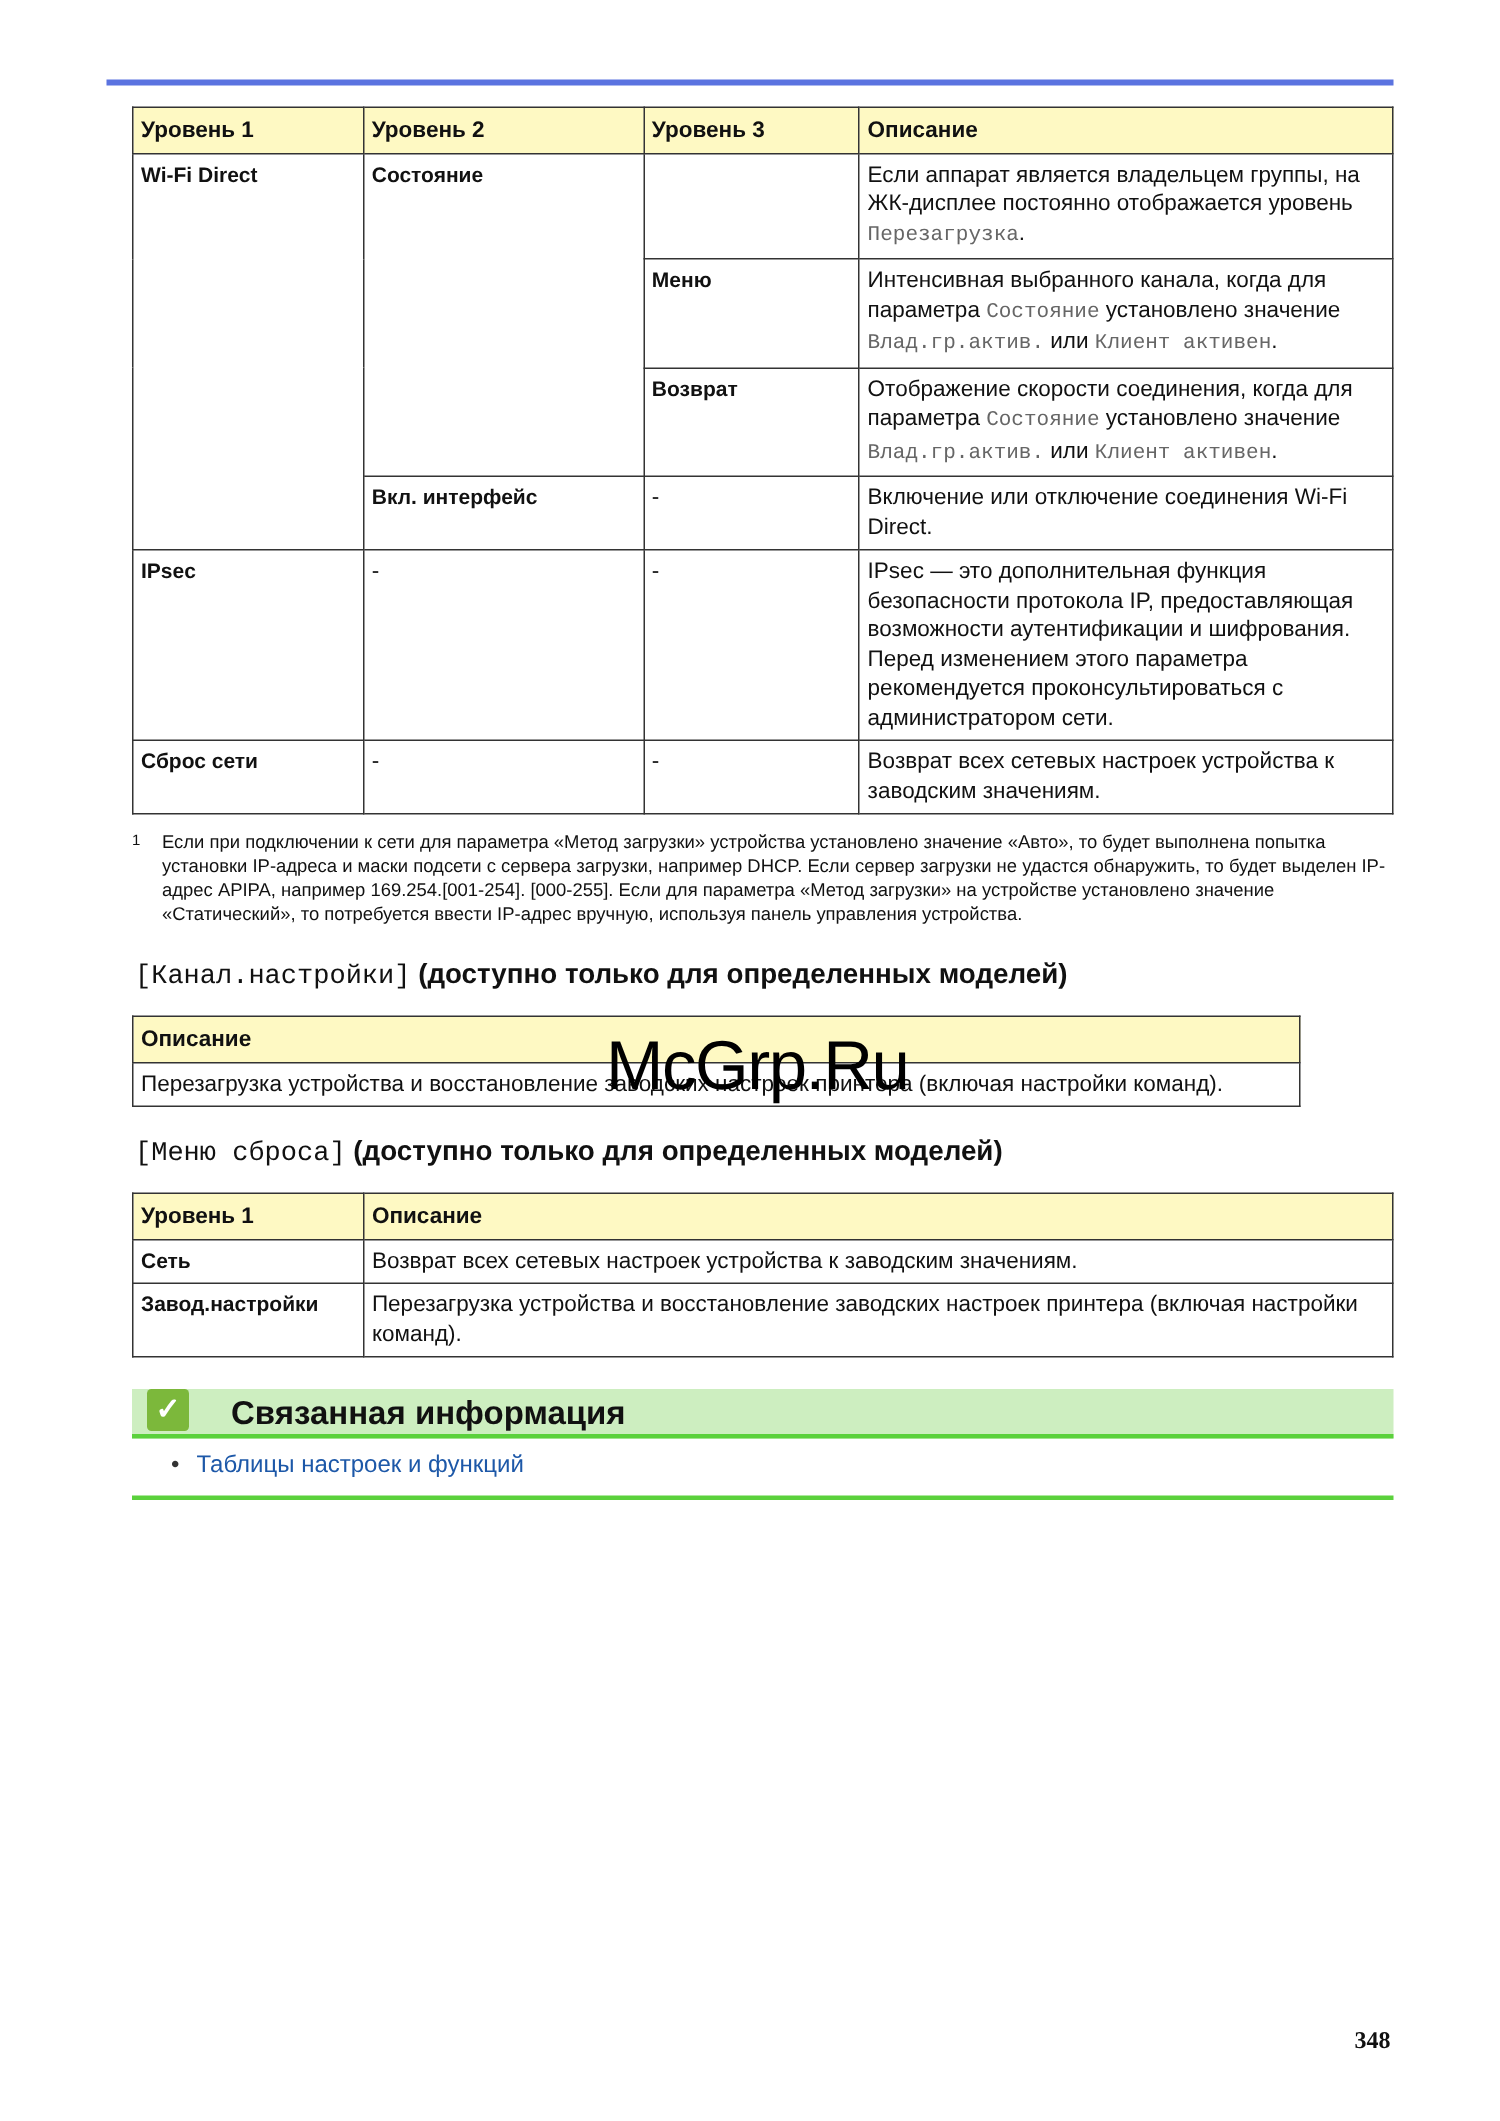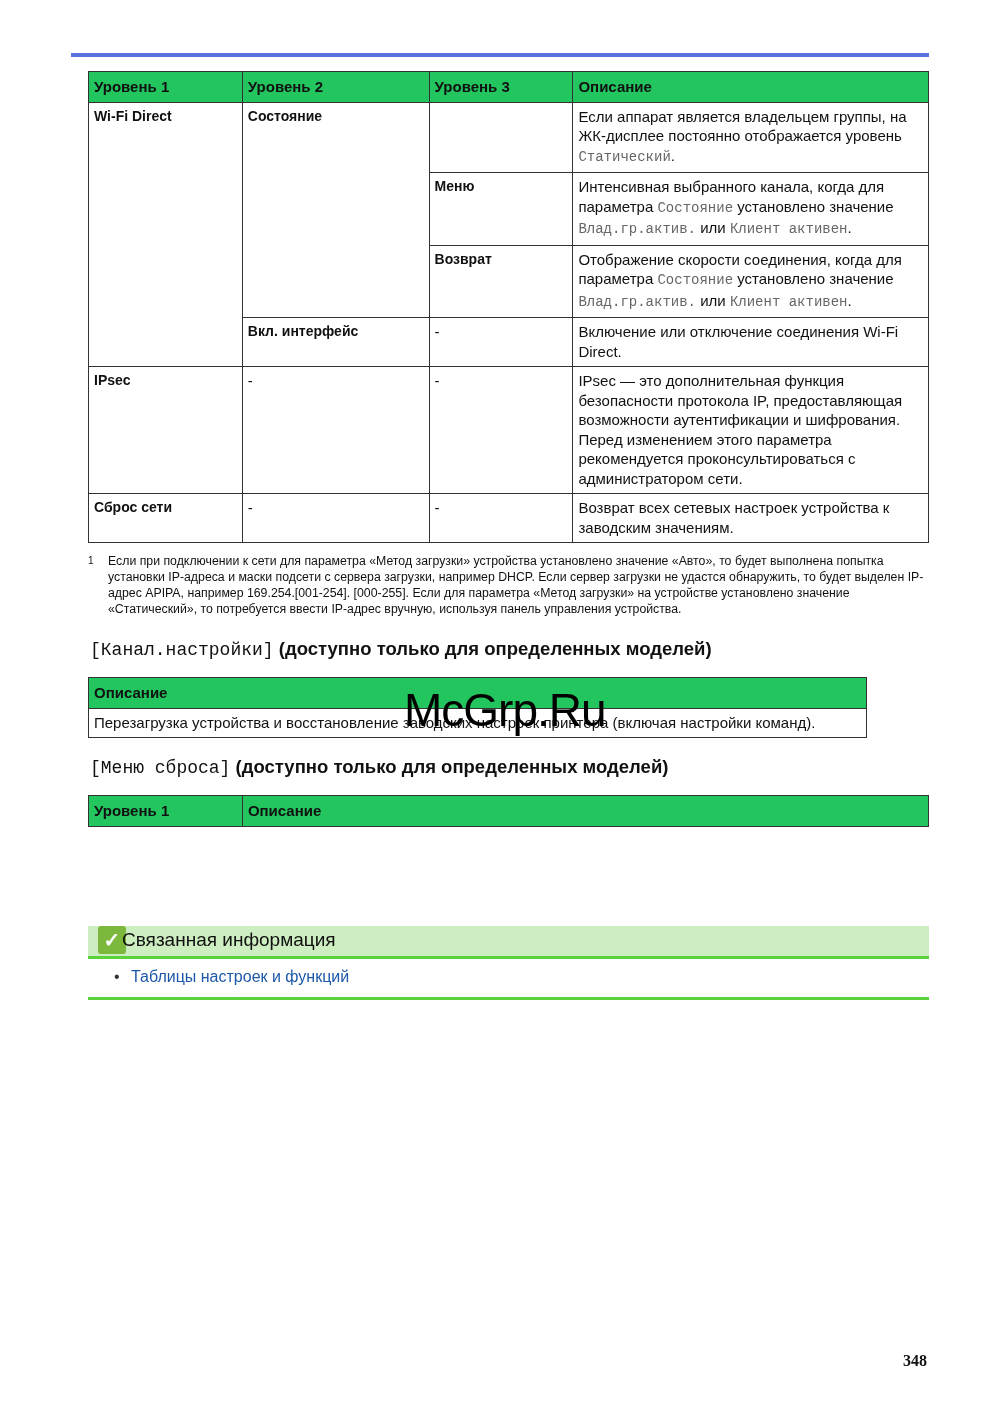--- a/index.html
+++ b/index.html
@@ -1,35 +1,35 @@
 <!DOCTYPE html>
 <html><head>
 <meta charset="utf-8">
 <style>
   html, body { margin: 0; padding: 0; background: #ffffff; }
   body { width: 1000px; height: 1414px; position: relative; font-family: "Liberation Sans", sans-serif; color: #111; }
   .topbar { position: absolute; left: 71px; top: 53px; width: 858px; height: 4px; background: #5b73e0; }
   table { border-collapse: collapse; position: absolute; }
   td, th { border: 1px solid #333; vertical-align: top; font-size: 15px; line-height: 19.5px; padding: 4px 5px 5px 5px; text-align: left; }
-  th { background: #22c55e; font-weight: bold; padding: 5px 5px 5px 5px; }
+  th { background: #fef9c3; font-weight: bold; padding: 5px 5px 5px 5px; }
   .mono { font-family: Liberation Sans, sans-serif; font-weight: bold; font-size: 14px; }
   .mono-gray { font-family: "Liberation Mono", monospace; color: #666; font-size: 14px; }
   #t1 { left: 88px; top: 71px; width: 841px; }
   #t2 { left: 88px; top: 677px; width: 779px; }
   #t3 { left: 88px; top: 795px; width: 841px; }
   .footnote { position: absolute; left: 88px; top: 553px; width: 850px; font-size: 12.3px; line-height: 16px; }
   .footnote .num { position: absolute; left: 0; top: 0; font-size: 10px; }
   .footnote .txt { margin-left: 20px; display: block; }
   .section-h { position: absolute; left: 90px; font-size: 18.5px; font-weight: bold; }
   .section-h .code { font-family: "Liberation Mono", monospace; font-weight: normal; font-size: 18px; }
   #h1 { top: 638px; }
   #h2 { top: 756px; }
   .related { position: absolute; left: 88px; top: 926px; width: 841px; height: 30px; background: #cdeec0; border-bottom: 3px solid #5bd13c; }
   .related .chk { position: absolute; left: 10px; top: 0; width: 28px; height: 28px; background: #7cb83b; border-radius: 3px; color: #fff; font-size: 20px; line-height: 28px; text-align: center; font-weight: bold; }
-  .related .title { position: absolute; left: 34px; top: 3px; font-size: 19px; font-weight: normal; }
+  .related .title { position: absolute; left: 66px; top: 3px; font-size: 22px; font-weight: bold; }
   .rel-list { position: absolute; left: 115px; top: 968px; font-size: 16px; }
   .rel-list .bullet { position: absolute; left: -1px; top: 0; color: #333; }
   .rel-list a { margin-left: 16px; color: #1d58a8; text-decoration: none; }
   .bottom-line { position: absolute; left: 88px; top: 997px; width: 841px; height: 3px; background: #5bd13c; }
   .watermark { position: absolute; left: 404px; top: 683px; font-size: 46px; color: #000000; font-family: "Liberation Sans", sans-serif; letter-spacing: -1px; }
   .page-num { position: absolute; left: 903px; top: 1352px; font-family: "Liberation Serif", serif; font-weight: bold; font-size: 16px; }
 </style>
 </head>
 <body>
 
@@ -46,21 +46,21 @@
       <tr>
     <th>Уровень 1</th>
     <th>Уровень 2</th>
     <th>Уровень 3</th>
     <th>Описание</th>
   </tr>
   <tr style="height:70px">
     <td rowspan="4" class="mono">Wi-Fi Direct</td>
     <td rowspan="3" class="mono">Состояние</td>
     <td></td>
-    <td><span>Если аппарат является владельцем группы, на ЖК-дисплее постоянно отображается уровень </span><span class="mono-gray">Статический</span><span>.</span></td>
+    <td><span>Если аппарат является владельцем группы, на ЖК-дисплее постоянно отображается уровень </span><span class="mono-gray">Перезагрузка</span><span>.</span></td>
   </tr>
   <tr style="height:70px">
     <td class="mono">Меню</td>
     <td><span>Интенсивная выбранного канала, когда для параметра </span><span class="mono-gray">Состояние</span><span> установлено значение </span><span class="mono-gray">Влад.гр.актив.</span><span> или </span><span class="mono-gray">Клиент активен</span><span>.</span></td>
   </tr>
   <tr style="height:70px">
     <td class="mono">Возврат</td>
     <td><span>Отображение скорости соединения, когда для параметра </span><span class="mono-gray">Состояние</span><span> установлено значение </span><span class="mono-gray">Влад.гр.актив.</span><span> или </span><span class="mono-gray">Клиент активен</span><span>.</span></td>
   </tr>
   <tr style="height:49px">
@@ -112,20 +112,28 @@
 <table id="t3">
   <colgroup>
       <col style="width:154px">
       <col style="width:687px">
     </colgroup>
   <tbody>
       <tr>
     <th>Уровень 1</th>
     <th>Описание</th>
   </tr>
+  <tr>
+    <td class="mono">Сеть</td>
+    <td>Возврат всех сетевых настроек устройства к заводским значениям.</td>
+  </tr>
+  <tr>
+    <td class="mono">Завод.настройки</td>
+    <td>Перезагрузка устройства и восстановление заводских настроек принтера (включая настройки команд).</td>
+  </tr>
 </tbody>
   </table>
 
 <div class="related">
   <span class="chk">✓</span>
   <span class="title">Связанная информация</span>
 </div>
 
 <div class="rel-list">
   <span class="bullet">•</span>

